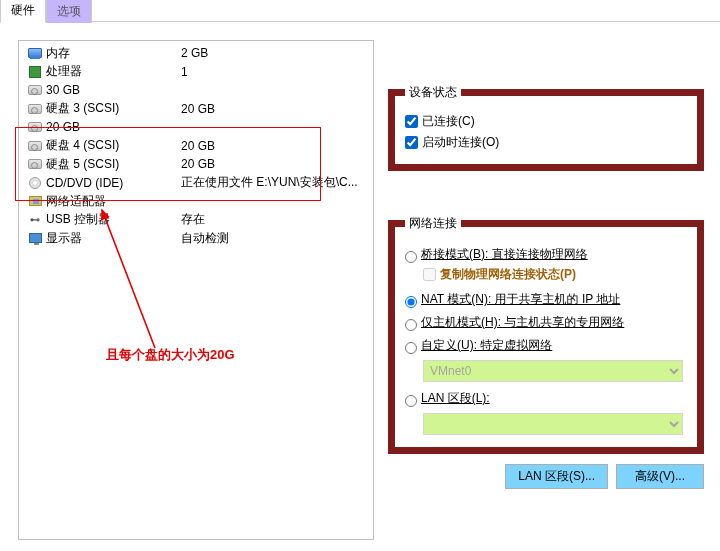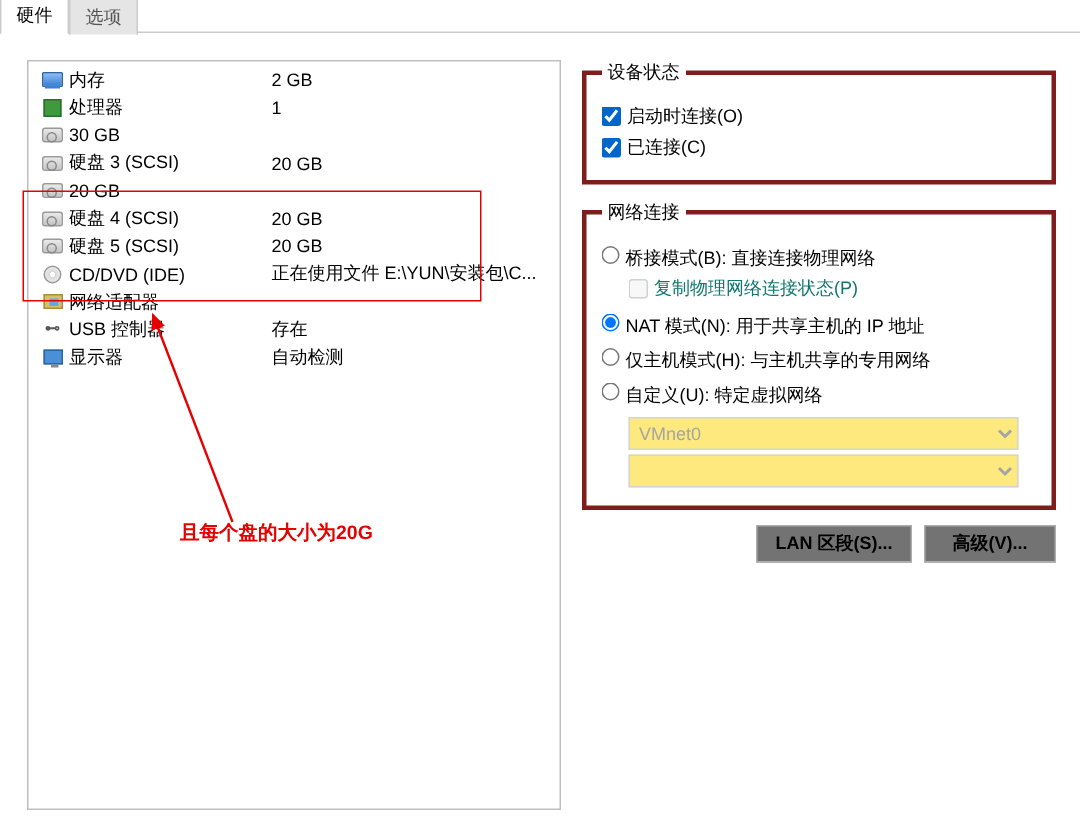--- a/index.html
+++ b/index.html
@@ -1,53 +1,53 @@
 <!DOCTYPE html>
 <html><head>
 <meta charset="utf-8">
 <style>
 * { box-sizing: border-box; margin: 0; padding: 0; font-family: "Microsoft YaHei", "SimSun", Tahoma, sans-serif; font-size: 12px; }
 body { background: #fff; width: 720px; height: 551px; position: relative; overflow: hidden; }
 
 .tab-row { position: absolute; left: 0; top: 0; height: 22px; display: flex; align-items: flex-end; }
-.tab { padding: 3px 10px 3px 10px; border: 1px solid #ccc; border-bottom: none; background: #e5e5e5; color: #555; margin-right: 0; position: relative; top: 1px; cursor: pointer; }
+.tab { padding: 3px 10px 3px 10px; border: 1px solid #ccc; border-bottom: none; background: #c4b5fd; color: #555; margin-right: 0; position: relative; top: 1px; cursor: pointer; }
 .tab.active { background: #fff; border-bottom: 1px solid #fff; color: #000; z-index: 2; }
 .tab-sep { position: absolute; left: 0; right: 0; top: 21px; border-bottom: 1px solid #ccc; }
 
 .pane { position: absolute; left: 18px; top: 40px; width: 356px; height: 500px; border: 1px solid #bfbfbf; }
 .pane-head { display: flex; padding: 8px 8px 4px 8px; color: #000; }
 .col-dev { width: 152px; }
 .col-sum { flex: 1; }
 
 .dev-list { padding: 3px 0 0 6px; }
 .row { display: flex; align-items: center; height: 18.5px; padding-left: 2px; }
 .row .icon { width: 16px; height: 14px; margin-right: 3px; display: inline-flex; align-items: center; justify-content: center; }
 .row .name { width: 135px; color: #000; white-space: nowrap; overflow: hidden; }
 .row .summ { flex: 1; color: #000; white-space: nowrap; overflow: hidden; text-overflow: ellipsis; }
 
 .redbox { position: absolute; border: 1.5px solid #e60000; pointer-events: none; }
 #redbox1 { left: 15px; top: 127px; width: 306px; height: 74px; }
 
 .arrow-svg { position: absolute; left: 80px; top: 200px; pointer-events: none; }
-.annot { position: absolute; left: 120px; top: 346px; color: #e60000; font-weight: bold; font-size: 13px; }
+.annot { position: absolute; left: 106px; top: 346px; color: #e60000; font-weight: bold; font-size: 13px; }
 
 .rpane { position: absolute; left: 388px; top: 40px; width: 316px; height: 500px; }
-fieldset { border: 3px solid #7f1d1d; padding: 8px 10px 12px 10px; margin-bottom: 10px; }
+fieldset { border: 7px solid #7f1d1d; padding: 8px 10px 12px 10px; margin-bottom: 10px; margin-top: 44px; }
 legend { padding: 0 4px; color: #000; }
 .chk { display: flex; align-items: center; margin: 4px 0 1px 0; }
 .chk input { margin-right: 4px; width: 13px; height: 13px; accent-color: #0066cc;}
-.radioRow { display: flex; align-items: flex-start; margin: 6px 0 3px 0; }
+.radioRow { display: flex; align-items: flex-end; margin: 6px 0 3px 0; text-decoration: underline; }
 .radioRow input { margin-right: 4px; width: 12px; height: 12px; }
 .radioRow .lbl { color: #000; }
 .sub { margin-left: 18px; display: flex; align-items: center; margin-top: 2px; margin-bottom: 2px;}
 .sub input[type=checkbox] { margin-right: 4px; width:13px; height:13px; accent-color:#888; }
-.sub .lbl { color: #0f766e; }
-select { width: 260px; margin-left: 18px; margin-top: 3px; background: #fde047; color: #7f7f7f; border: 1px solid #c4c4c4; font-size: 12px; padding: 2px; }
+.sub .lbl { color: #a16207; font-weight: bold; }
+select { width: 260px; margin-left: 18px; margin-top: 3px; background: #bef264; color: #7f7f7f; border: 1px solid #c4c4c4; font-size: 12px; padding: 2px; }
 .btnrow { display: flex; justify-content: flex-end; gap: 8px; margin-top: 8px; }
-button.btn { background: #737373; border: 1px solid #adadad; padding: 3px 12px; font-size: 12px; cursor: pointer; min-width: 88px; font-weight: bold; }
+button.btn { background: #7dd3fc; border: 1px solid #adadad; padding: 3px 12px; font-size: 12px; cursor: pointer; min-width: 88px; }
 
 
 .ic-mem { width: 14px; height: 10px; background: linear-gradient(#8dbff2,#3a7fd6); border:1px solid #2d63a8; border-radius:1px; position:relative;}
 .ic-mem::after{content:"";position:absolute;left:1px;right:1px;bottom:-2px;height:2px;background:#3a7fd6;}
 .ic-cpu { width:12px;height:12px;background:#3f9a3f;border:1px solid #2b6d2b;}
 .ic-hdd { width:14px;height:10px;background:linear-gradient(#e9e9e9,#c5c5c5);border:1px solid #9a9a9a;border-radius:2px; position:relative;}
 .ic-hdd::after{content:"";position:absolute;left:2px;top:2px;width:5px;height:5px;border:1px solid #888;border-radius:50%;}
 .ic-cd { width:12px;height:12px;border:1px solid #9a9a9a;border-radius:50%;background:radial-gradient(circle,#fff 25%,#d9d9d9 26%,#e9e9e9 70%);}
 .ic-net { width:13px;height:10px;background:#d6c06e;border:1px solid #a98f38;position:relative;}
 .ic-net::before{content:"";position:absolute;left:3px;top:2px;width:6px;height:5px;background:#6aa3e8;}
@@ -152,25 +152,25 @@
     </defs>
   <line x1="75" y1="148" x2="22" y2="10" stroke="#e60000" stroke-width="1.6" marker-end="url(#ah)"></line>
 </svg>
 <div class="annot">且每个盘的大小为20G</div>
 
 <div class="rpane">
   <fieldset>
     <legend>设备状态</legend>
     <label class="chk">
       <input type="checkbox" checked="" style="">
-      <span>启动时连接(O)</span>
+      <span>已连接(C)</span>
     </label>
     <label class="chk">
       <input type="checkbox" checked="" style="">
-      <span>已连接(C)</span>
+      <span>启动时连接(O)</span>
     </label>
   </fieldset>
 
   <fieldset>
     <legend>网络连接</legend>
 
     <label class="radioRow">
       <input type="radio" name="nc" style="">
       <span class="lbl">桥接模式(B): 直接连接物理网络</span>
     </label>
@@ -190,20 +190,24 @@
     </label>
 
     <label class="radioRow">
       <input type="radio" name="nc" style="">
       <span class="lbl">自定义(U): 特定虚拟网络</span>
     </label>
     <select disabled="">
       <option>VMnet0</option>
     </select>
 
+    <label class="radioRow" style="margin-top:8px;">
+      <input type="radio" name="nc" style="">
+      <span class="lbl">LAN 区段(L):</span>
+    </label>
     <select disabled="">
       <option></option>
     </select>
   </fieldset>
 
   <div class="btnrow">
     <button class="btn">LAN 区段(S)...</button>
     <button class="btn">高级(V)...</button>
   </div>
 </div>

